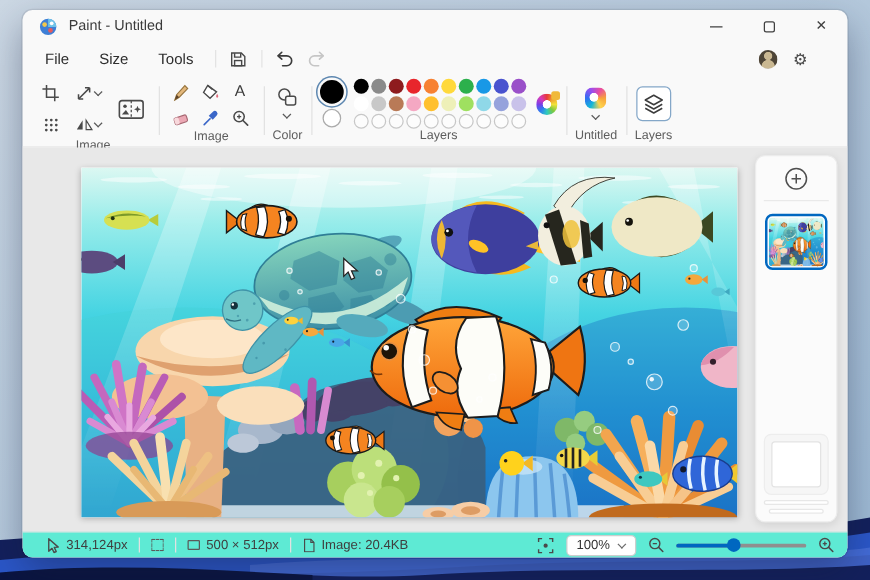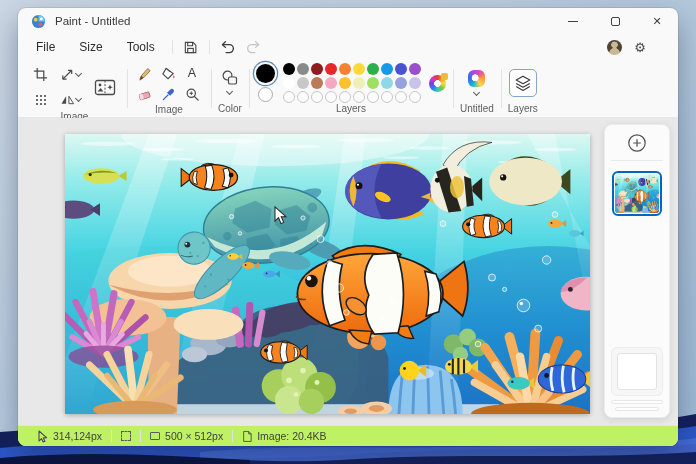--- a/index.html
+++ b/index.html
@@ -82,21 +82,21 @@
     display:flex; flex-direction:column; align-items:center; padding-top:8px; }
   .sb-sep { width:82%; height:1px; background:#e9e9e9; margin:7px 0 10px; }
   .layer-thumb { width:50px; height:45px; border:2px solid #0067c0; border-radius:6px; background:#fff; padding:1px; }
   .layer-thumb svg { display:block; width:100%; height:100%; border-radius:3px; }
   .bg-card { margin-top:auto; margin-bottom:4px; padding:5px; background:#f6f6f6; border:1px solid #ededed; border-radius:6px; }
   .bg-square { width:40px; height:37px; background:#fff; border:1px solid #e3e3e3; border-radius:3px; }
   .stack-bar { height:4px; border-radius:2px; background:#fff; border:1px solid #e7e7e7; margin-bottom:3px; }
   .stack-1 { width:52px; } .stack-2 { width:44px; margin-bottom:6px; }
 
   
-  .statusbar { height:21px; flex:none; border-top:1px solid #e4e4e4; background:#bef264;
+  .statusbar { height:21px; flex:none; border-top:1px solid #e4e4e4; background:#5eead4;
     display:flex; align-items:center; padding:0 10px; font-size:10.5px; color:#3f3f3f; }
   .sb-item { display:flex; align-items:center; gap:5px; padding:0 9px; white-space:nowrap; }
   .sb-vsep { width:1px; height:12px; background:#e1e1e1; }
   .dash-sq { width:10px; height:10px; border:1px dashed #5a5a5a; border-radius:1px; }
   .solid-sq { width:10px; height:8px; border:1.1px solid #5a5a5a; border-radius:1px; }
   .sb-right { margin-left:auto; display:flex; align-items:center; gap:9px; }
   .zoom-box { border:1px solid #cecece; background:#fff; border-radius:4px; padding:1.5px 7px; display:flex; align-items:center; gap:6px; font-size:10.5px; color:#333; }
   .zoom-box .chev::after { border-color:#6a6a6a; }
   .slider { width:104px; height:3px; background:#8f8f8f; border-radius:2px; position:relative; }
   .slider-fill { position:absolute; left:0; top:0; bottom:0; width:44%; background:#0067c0; border-radius:2px; }
@@ -767,15 +767,39 @@
       <span>500 × 512px</span>
     </div>
     <div class="sb-vsep"></div>
     <div class="sb-item">
       <svg class="ic" width="10" height="12" viewBox="0 0 12 14">
         <path d="M2 1.5 h6 l3 3 v9 h-9 z" fill="none" stroke="#4a4a4a" stroke-width="1.1"></path>
         <path d="M8 1.5 v3 h3" fill="none" stroke="#4a4a4a" stroke-width="1.1"></path>
       </svg>
       <span>Image: 20.4KB</span>
     </div>
+    <div class="sb-right">
+      <svg class="ic" width="15" height="15" viewBox="0 0 16 16">
+        <path d="M2 5 V2 H5 M11 2 h3 v3 M14 11 v3 h-3 M5 14 H2 v-3" fill="none" stroke="#4a4a4a" stroke-width="1.2"></path>
+        <circle cx="8" cy="8" r="1.8" fill="#4a4a4a"></circle>
+      </svg>
+      <div class="zoom-box">
+        <span>100%</span>
+        <span class="chev"></span>
+      </div>
+      <svg class="ic" width="14" height="14" viewBox="0 0 16 16">
+        <circle cx="6.7" cy="6.7" r="4.6" fill="none" stroke="#4a4a4a" stroke-width="1.3"></circle>
+        <line x1="10.2" y1="10.2" x2="14" y2="14" stroke="#4a4a4a" stroke-width="1.4" stroke-linecap="round"></line>
+        <line x1="4.8" y1="6.7" x2="8.6" y2="6.7" stroke="#4a4a4a" stroke-width="1.2"></line>
+      </svg>
+      <div class="slider">
+        <div class="slider-fill"></div>
+        <div class="slider-thumb"></div>
+      </div>
+      <svg class="ic" width="14" height="14" viewBox="0 0 16 16">
+        <circle cx="6.7" cy="6.7" r="4.6" fill="none" stroke="#4a4a4a" stroke-width="1.3"></circle>
+        <line x1="10.2" y1="10.2" x2="14" y2="14" stroke="#4a4a4a" stroke-width="1.4" stroke-linecap="round"></line>
+        <path d="M6.7 4.8 v3.8 M4.8 6.7 h3.8" stroke="#4a4a4a" stroke-width="1.2"></path>
+      </svg>
+    </div>
   </div>
 
 </div>
 
 </body></html>

